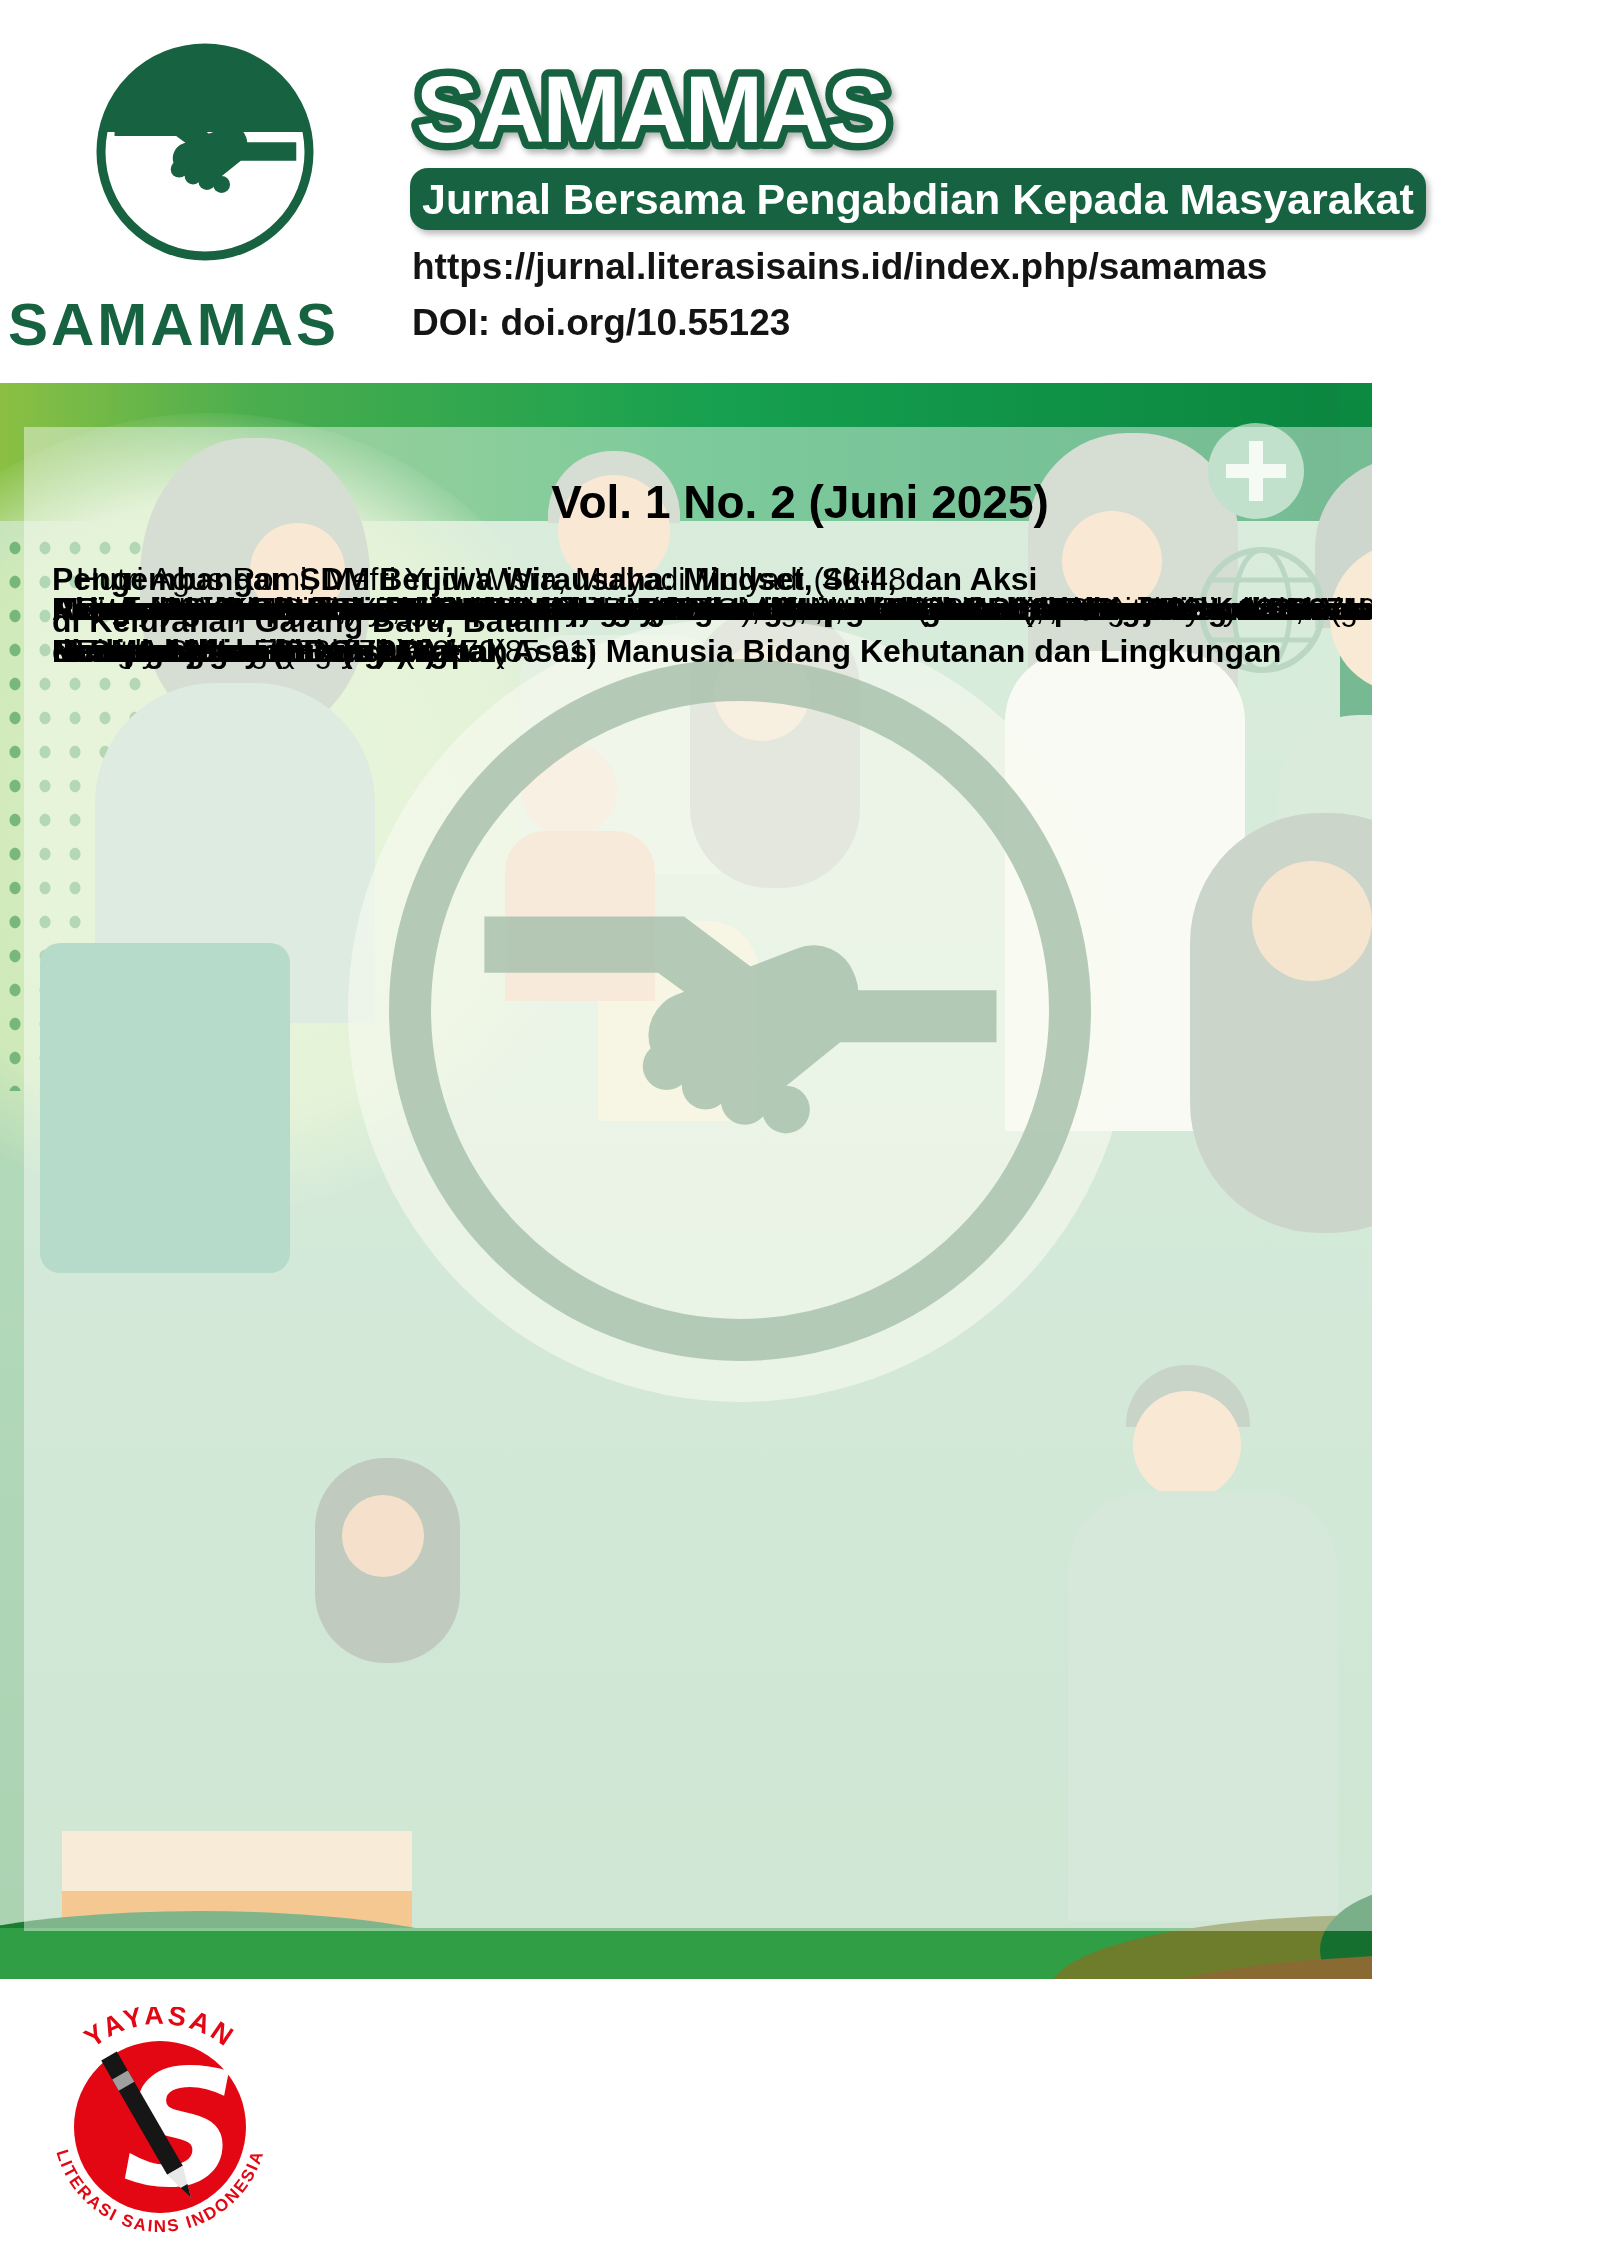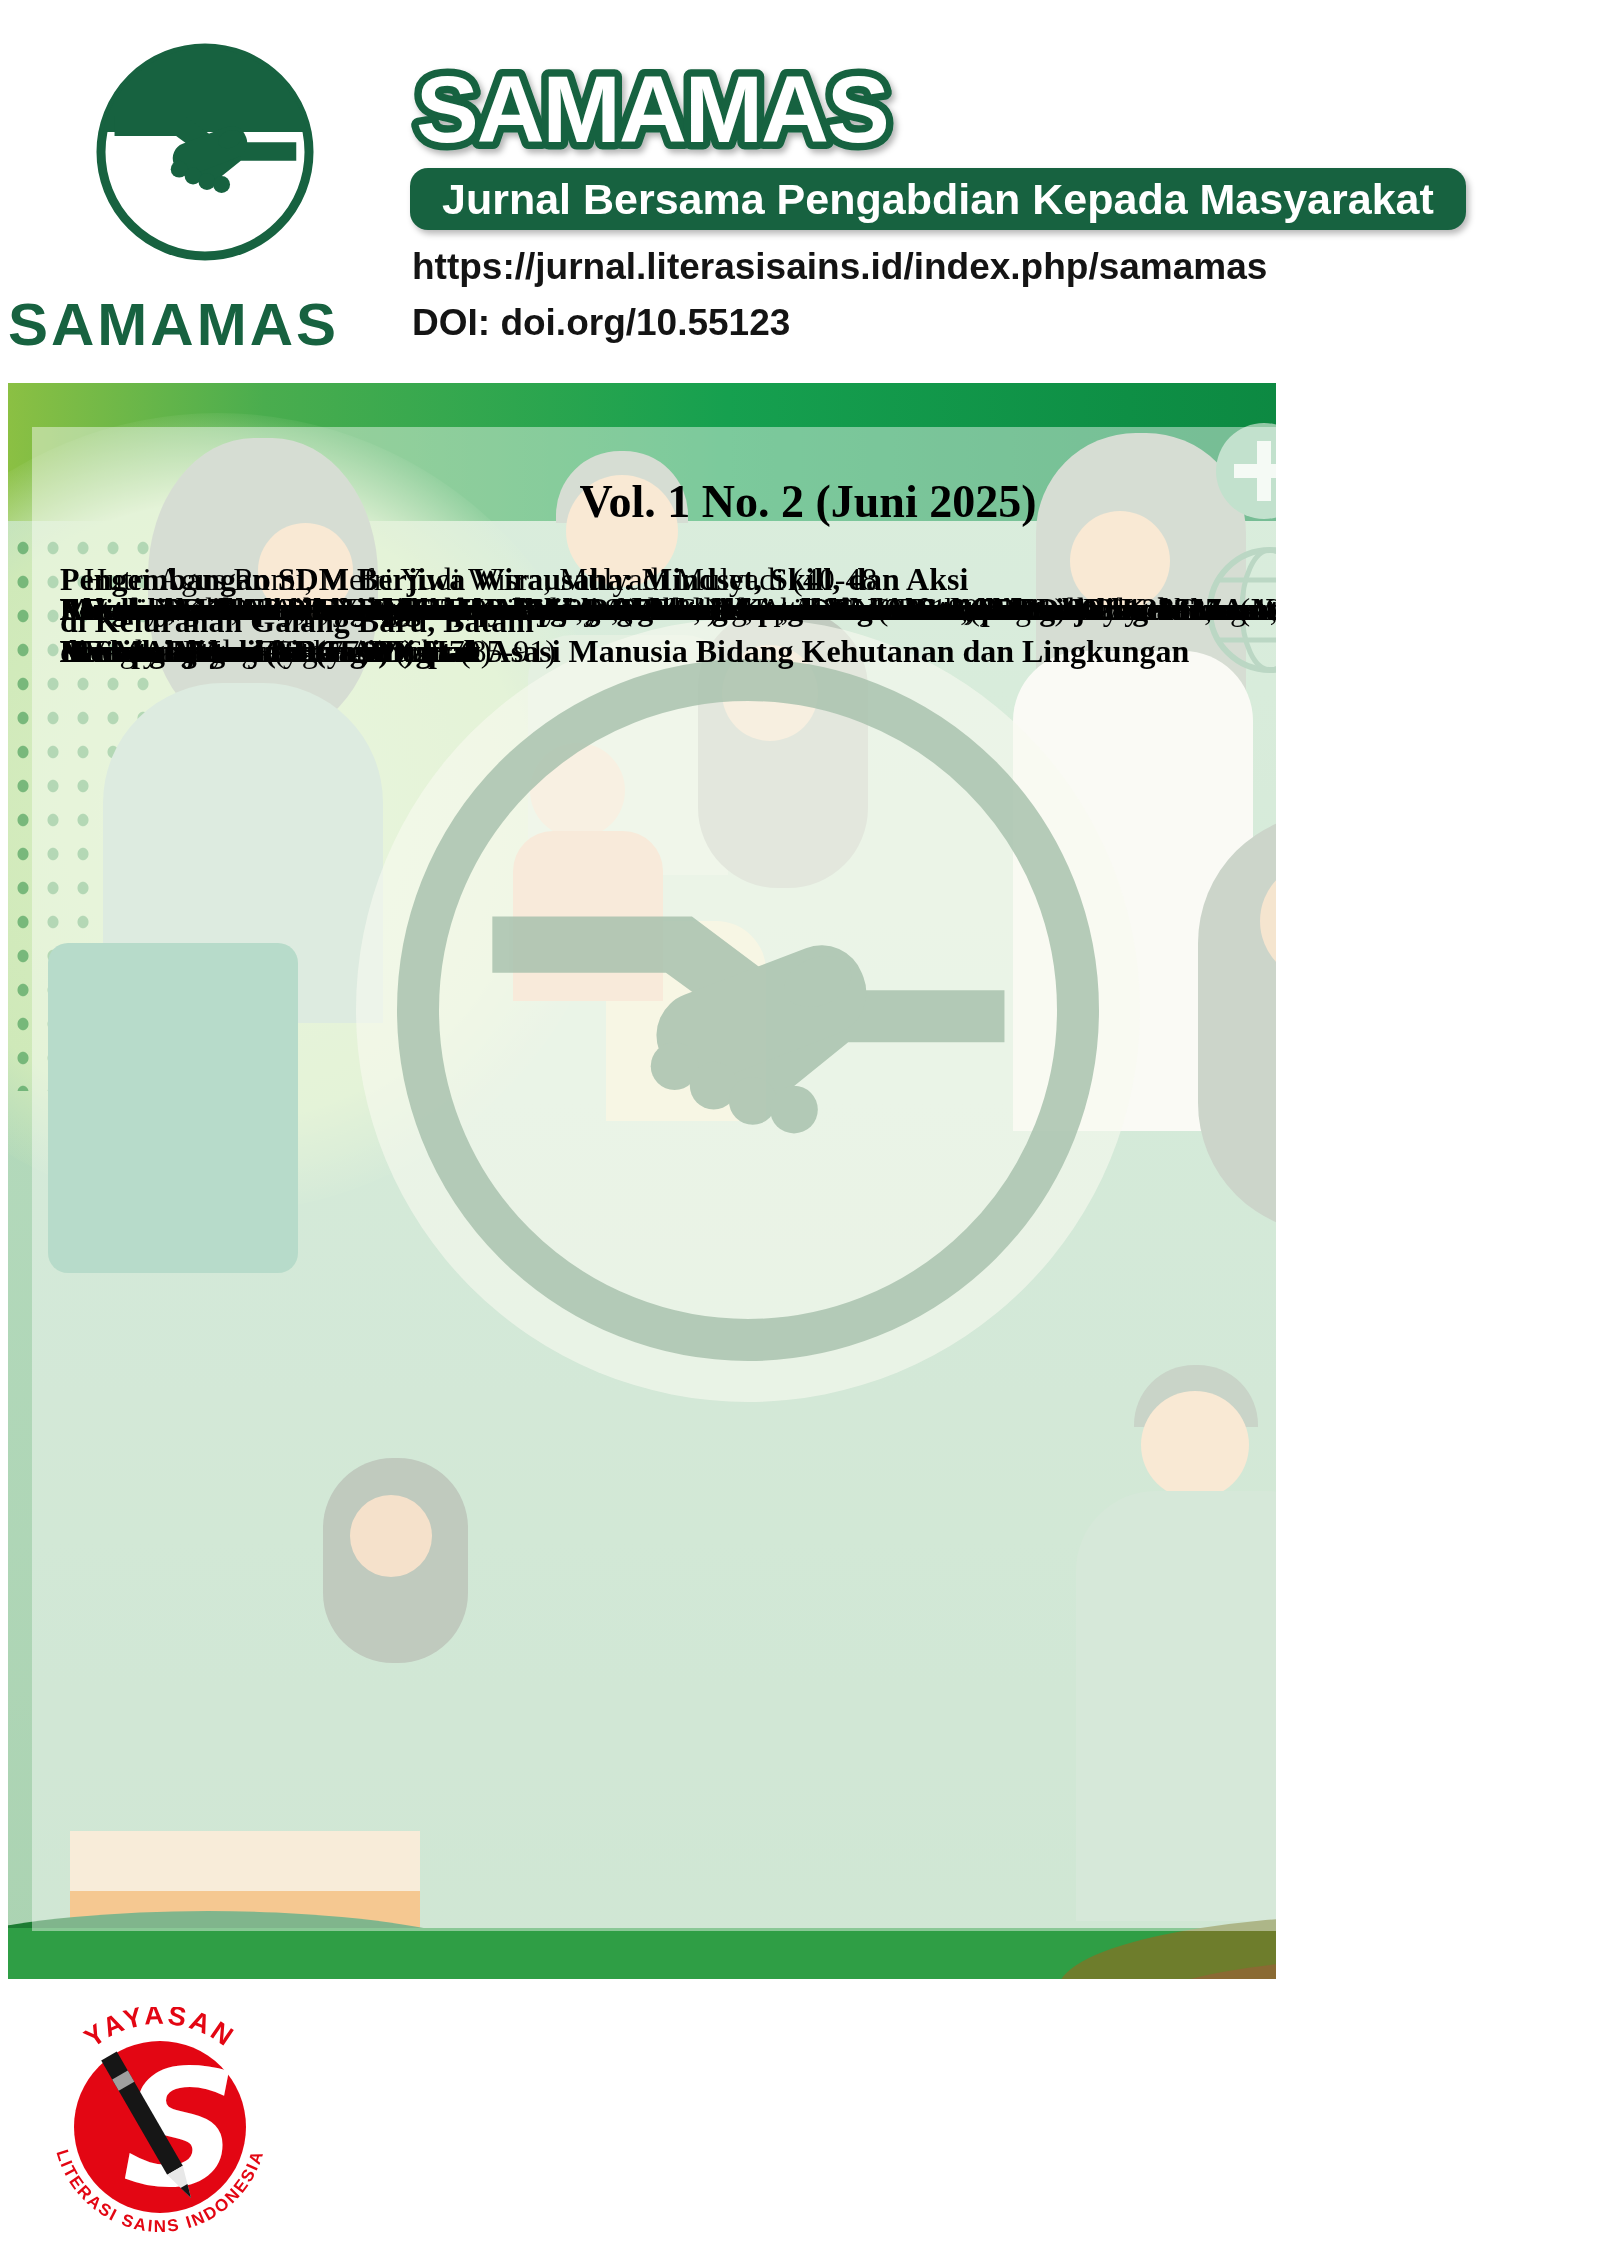--- a/index.html
+++ b/index.html
@@ -6,30 +6,30 @@
   .page{position:relative;width:1600px;height:2263px;background:#fff;overflow:hidden;
         font-family:"Liberation Sans",sans-serif;color:#111;}
 
   
   .header{position:absolute;left:0;top:0;width:1600px;height:383px;background:#fff;}
   .logo-svg{position:absolute;left:95px;top:40px;}
   .logo-word{position:absolute;left:8px;top:290px;width:395px;text-align:left;
              font-size:60px;font-weight:700;letter-spacing:3px;color:#176240;}
   .title-svg{position:absolute;left:404px;top:40px;}
   .subtitle-pill{position:absolute;left:410px;top:168px;height:62px;line-height:62px;
-                 padding:0 32px;background:#176240;border-radius:18px;color:#fff;
+                 padding:0 12px;background:#176240;border-radius:18px;color:#fff;
                  font-size:43px;font-weight:700;box-shadow:3px 4px 6px rgba(0,0,0,.28);}
   .hdr-url{position:absolute;left:412px;top:246px;font-size:37px;font-weight:700;color:#141414;}
   .hdr-doi{position:absolute;left:412px;top:302px;font-size:37px;font-weight:700;color:#141414;}
   .issn{position:absolute;right:34px;top:26px;text-align:right;font-size:33px;font-weight:700;
         color:#0d0d0d;line-height:41px;letter-spacing:.5px;}
 
   
-  .cover{position:absolute;left:8px;top:383px;width:1268px;height:1596px;overflow:hidden;
-         background:linear-gradient(180deg,#bfe0c2 0%,#b3d9bb 45%,#abd3b2 100%);font-family:Liberation Serif, serif;}
+  .cover{position:absolute;left:0;top:383px;width:1372px;height:1596px;overflow:hidden;
+         background:linear-gradient(180deg,#bfe0c2 0%,#b3d9bb 45%,#abd3b2 100%);}
   .cover *{position:absolute;}
   .band-top{left:0;top:0;width:1600px;height:138px;
      background:linear-gradient(90deg,#8bc043 0%,#4aad4e 16%,#16a04f 45%,#0e8f45 70%,#0a7c3b 100%);}
   .blob-tl{left:-190px;top:30px;width:800px;height:800px;border-radius:50%;
      background:radial-gradient(circle,#d9eec2 0%,#cfe9b9 55%,rgba(207,233,185,0) 72%);}
   .wedge-right{left:1340px;top:0;width:260px;height:780px;border-radius:0 0 0 240px;
      background:linear-gradient(180deg,#0c8a41 0%,#0a7c3b 80%);}
   .stripe-card{left:1488px;top:300px;width:112px;height:340px;background:#2aa65c;
      border-radius:10px 0 0 10px;
      background-image:repeating-linear-gradient(180deg,rgba(255,255,255,.25) 0 14px,rgba(255,255,255,0) 14px 58px);}

